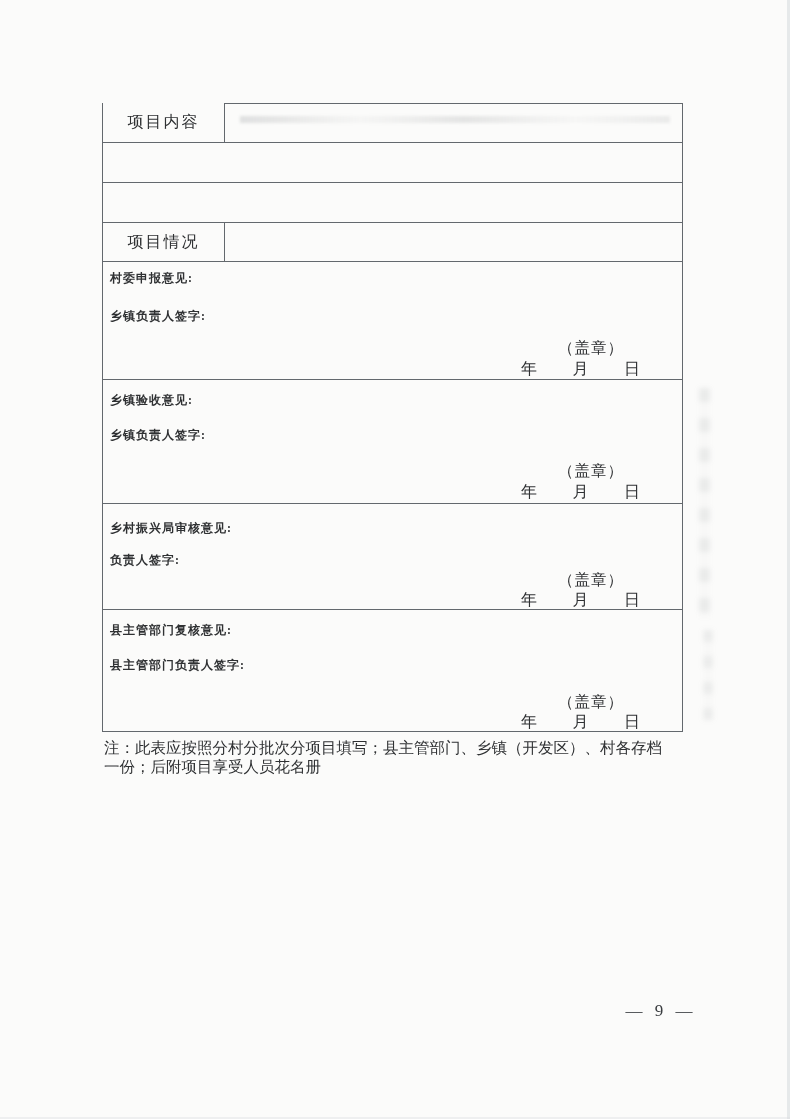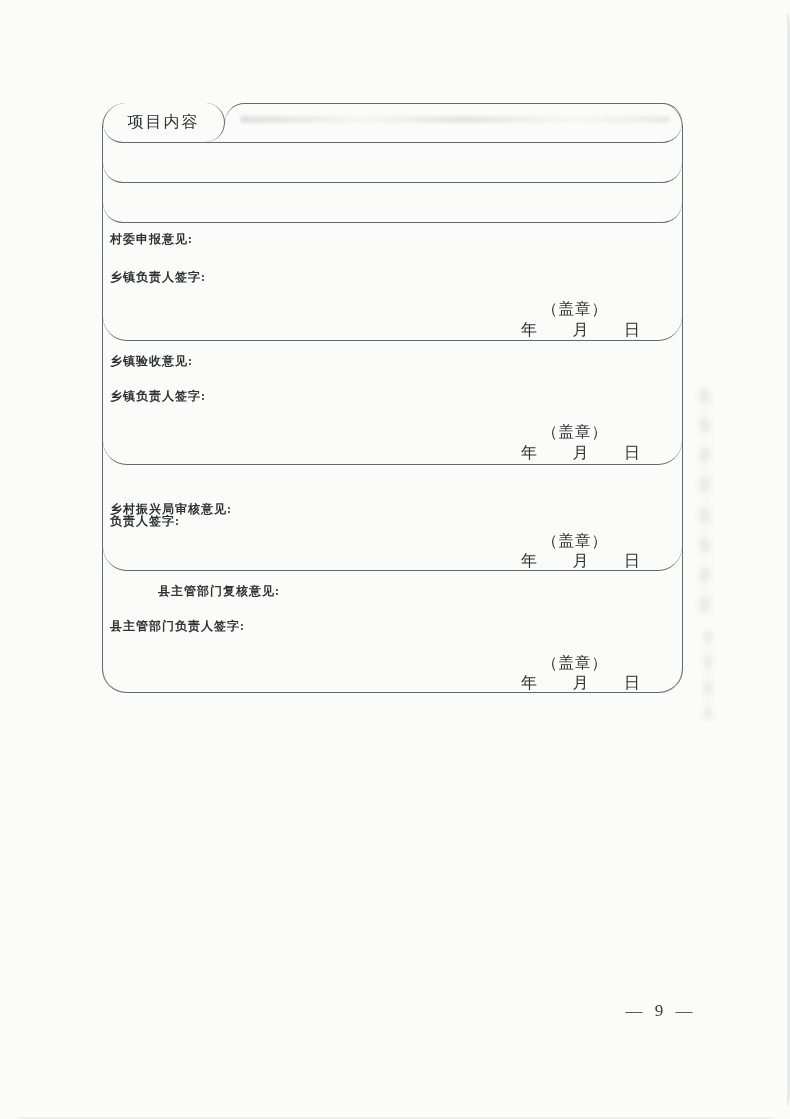--- a/index.html
+++ b/index.html
@@ -1,15 +1,15 @@
 <!DOCTYPE html>
 <html lang="zh" style="--line: #63686d; --text: #2f3133; --page-background: #fbfbfa;"><head>
 <meta charset="utf-8">
 <style>
-  * { margin:0; padding:0; box-sizing:border-box;border-radius:24px; }
+  * { margin:0; padding:0; box-sizing:border-box; }
   html,body { width:790px; height:1119px; }
   body {
     position:relative;
     font-family:"Liberation Serif","DejaVu Serif",serif;
     background:var(--page-background,#fbfbfa);
     color:var(--text,#2f3133);
     overflow:hidden;
   }
   .page { position:absolute; inset:0; }
 
@@ -29,24 +29,24 @@
   .value-cell { flex:1; position:relative; }
   .hrow:first-child .value-cell { border-top:1.5px solid var(--line,#63686d); }
 
   .section { position:relative; border-bottom:1.5px solid var(--line,#63686d); }
   .s1 { height:118px; } .s2 { height:124px; } .s3 { height:106px; } .s4 { height:122px; }
   .opinion, .signature {
     position:absolute; left:7px; font-size:12px; line-height:17px; letter-spacing:1px; white-space:nowrap;font-weight:bold;
   }
   .s1 .opinion{top:8px;}  .s1 .signature{top:46px;}  .s1 .seal{top:78px;}  .s1 .date-line{top:98px;}
   .s2 .opinion{top:12px;} .s2 .signature{top:47px;text-align:right;}  .s2 .seal{top:83px;}  .s2 .date-line{top:103px;}
-  .s3 .opinion{top:36px;} .s3 .signature{top:48px;}  .s3 .seal{top:68px;}  .s3 .date-line{top:87px;}
-  .s4 .opinion{top:12px;margin-left:48px;} .s4 .signature{top:47px;}  .s4 .seal{top:84px;}  .s4 .date-line{top:103px;}
+  .s3 .opinion{top:16px;} .s3 .signature{top:48px;}  .s3 .seal{top:68px;}  .s3 .date-line{top:87px;}
+  .s4 .opinion{top:12px;} .s4 .signature{top:47px;}  .s4 .seal{top:84px;}  .s4 .date-line{top:103px;}
   .seal {
-    position:absolute; right:74px; font-size:15.5px; line-height:16px; letter-spacing:1px; white-space:nowrap;
+    position:absolute; right:58px; font-size:15.5px; line-height:16px; letter-spacing:1px; white-space:nowrap;
   }
   .date-line {
     position:absolute; right:42px; width:119px;
     display:flex; justify-content:space-between;
     font-size:16px; line-height:17px;
   }
 
   
   .note { position:absolute; left:104px; top:738px; width:590px; font-size:15.5px; line-height:19px; }
   .page-number {
@@ -83,20 +83,24 @@
     <div class="hrow">
       <div class="label-cell">项目内容</div>
       <div class="value-cell"></div>
     </div>
     <div class="hrow">
       <div class="value-cell"></div>
     </div>
     <div class="hrow">
       <div class="value-cell"></div>
     </div>
+    <div class="hrow last">
+      <div class="label-cell">项目情况</div>
+      <div class="value-cell"></div>
+    </div>
 
     <div class="section s1">
       <div class="opinion">村委申报意见:</div>
       <div class="signature">乡镇负责人签字:</div>
       <div class="seal">（盖章）</div>
       <div class="date-line">
         <span>年</span>
         <span>月</span>
         <span>日</span>
       </div>
@@ -130,20 +134,24 @@
       <div class="seal">（盖章）</div>
       <div class="date-line">
         <span>年</span>
         <span>月</span>
         <span>日</span>
       </div>
     </div>
 
   </div>
 
+  <div class="note">
+    <div>注：此表应按照分村分批次分项目填写；县主管部门、乡镇（开发区）、村各存档</div>
+    <div>一份；后附项目享受人员花名册</div>
+  </div>
 
   <div class="page-number">— 9 —</div>
 
   <div class="artifact streak-1"></div>
   <div class="artifact smudge-right-1"></div>
   <div class="artifact smudge-right-2"></div>
   <div class="artifact edge-right"></div>
   <div class="artifact edge-bottom"></div>
 
 </div>

